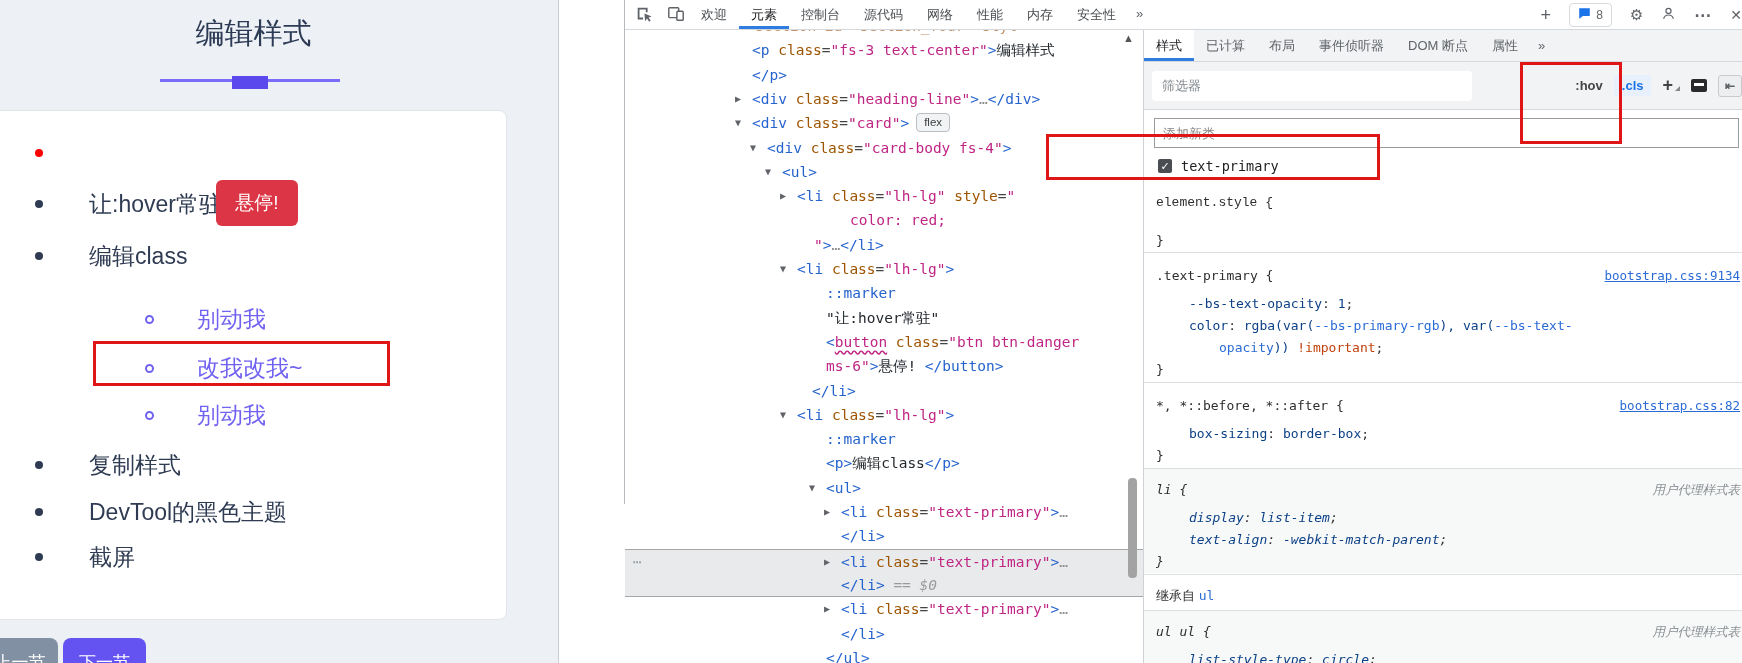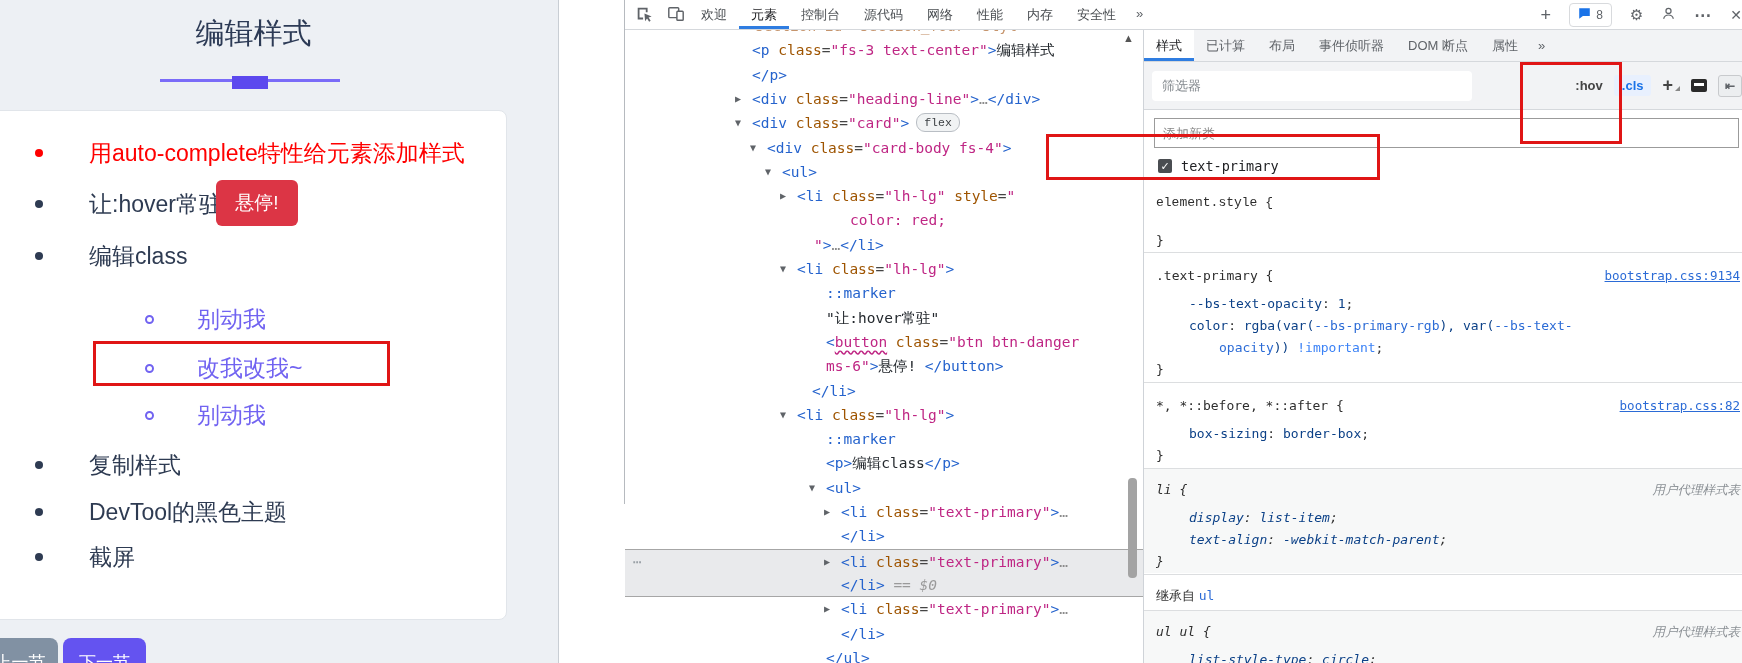--- a/index.html
+++ b/index.html
@@ -68,22 +68,22 @@
   .el-row.bt { border-top:1px solid #a6a6a6; }
   .el-row.bb { border-bottom:1px solid #a6a6a6; }
   .el-text { position:absolute; top:0; white-space:pre; }
   .el-arrow { position:absolute; top:0; font-size:10px; color:#5f6368; }
   .el-gutter { position:absolute; left:8px; color:#9aa0a6; letter-spacing:1px; }
   .c-tag{color:#2563cd} .c-attr{color:#9e5400} .c-pun{color:#444} .c-val{color:#bf2684}
   .c-txt{color:#24292e} .c-gray{color:#8b8b8b} .c-faint{color:#c08a5e;opacity:.9}
   .c-dollar{color:#9a9a9a;font-style:italic}
   .c-squig{color:#bf2684;text-decoration:underline wavy #bf2684; text-underline-offset:3px}
   .c-badge{display:inline-block;margin-left:7px;padding:0 7px;border:1px solid #b9bec4;
-           border-radius:9px;background:#f1f3f4;color:#3c4043;font-size:11.5px;line-height:17px;
-           font-family:Liberation Mono, monospace;vertical-align:2px;text-align:center;}
+           border-radius:4px;background:#f1f3f4;color:#3c4043;font-size:11.5px;line-height:17px;
+           font-family:Liberation Sans, sans-serif;vertical-align:2px;text-align:center;}
   .el-scroll-arrow { position:absolute; left:498px; top:32px; font-size:11px; color:#555; z-index:25;}
   .el-scroll-thumb { position:absolute; left:503px; top:478px; width:9px; height:100px;
                      background:#a3a3a3; border-radius:4px; z-index:25;}
 
   
   .styles-panel { position:absolute; left:518px; top:30px; width:607px; height:633px;
                   background:#fff; border-left:1px solid #cfd3d8; overflow:hidden; }
   .st-tabs { position:absolute; left:0; top:0; right:0; height:32px; background:#f2f3f5;
              border-bottom:1px solid #d5d8dc; display:flex; }
   .st-tab { padding:0 12px; line-height:31px; font-size:13px; color:#5f6368; white-space:nowrap; }
@@ -116,39 +116,38 @@
   .st-row { position:absolute; left:0; right:0; height:20px; line-height:20px;
             font-family:"DejaVu Sans Mono", monospace; font-size:13px; white-space:pre; }
   .st-row.it { font-style:italic; }
   .st-div { position:absolute; left:0; right:0; height:0; border-top:1px solid #dcdee0; }
   .st-bg { position:absolute; left:0; right:0; background:#f7f8f8; }
   .st-link { position:absolute; right:10px; top:0; color:#2b6bd6; text-decoration:underline;
              font-size:12.5px; font-style:normal; }
   .st-ua { position:absolute; right:10px; top:0; color:#8a8f94; font-style:italic; font-size:12.5px;
            font-family:"Liberation Serif", serif; }
   .s-sel{color:#2e2e2e} .s-prop{color:#0b4087} .s-pun{color:#333} .s-v{color:#0b4087}
-  .s-lk{color:#2b6bd6} .s-im{color:#3b82f6}
+  .s-lk{color:#2b6bd6} .s-im{color:#c2410c}
   .s-inh{color:#333;font-family:"Liberation Sans",sans-serif;font-size:13px}
   .s-inhlink{color:#2b6bd6}
   .ann { position:absolute; border:3px solid #e01515; z-index:60; }
 </style>
 </head>
 <body>
 
 <div class="stage">
 
   <div class="page-left">
     <div class="page-title">编辑样式</div>
     <div class="heading-line-bar"></div>
     <div class="heading-line-block"></div>
 
     <div class="content-card" id="cardList">
         <div class="pl-row red" style="top: 27px;">
           <span class="pl-bullet"></span>
-          <span class="pl-text">用auto-complete特性给元素添加样式</span>
         </div>
         <div class="pl-row" style="top: 78px;">
           <span class="pl-bullet"></span>
           <span class="pl-text">让:hover常驻</span>
         </div>
         <div class="pl-row" style="top: 130px;">
           <span class="pl-bullet"></span>
           <span class="pl-text">编辑class</span>
         </div>
         <div class="pl-row" style="top: 339px;">

